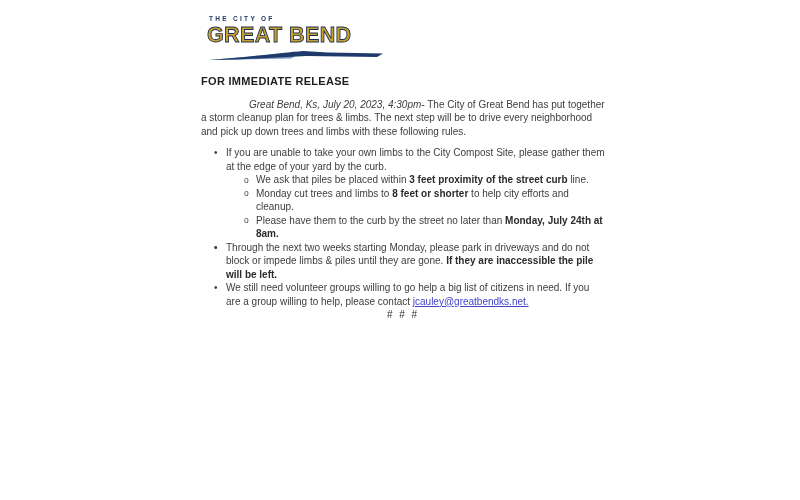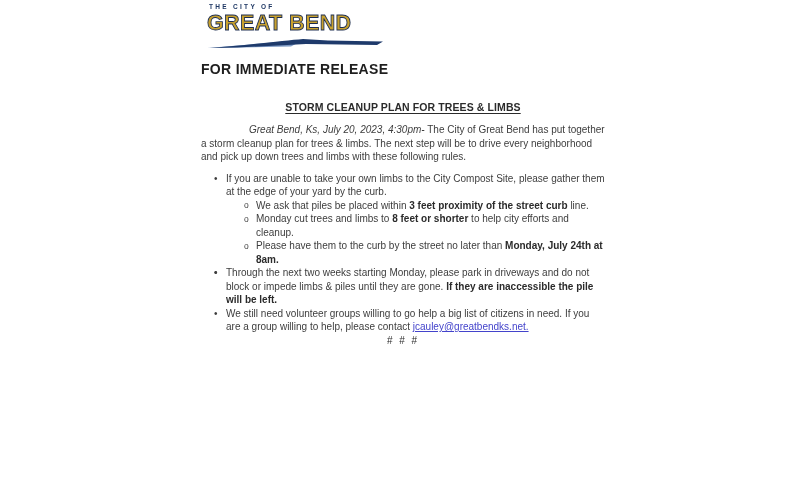--- a/index.html
+++ b/index.html
@@ -10,21 +10,21 @@
   body {
     width: 800px;
     height: 500px;
     position: relative;
     overflow: hidden;
     font-family: "Liberation Sans", sans-serif;
   }
   .doc {
     position: absolute;
     left: 201px;
-    top: 3px;
+    top: 15px;
     width: 404px;
     color: #3d3d3d;
     font-size: 10px;
     line-height: 13.5px;
   }
   
   .logo {
     margin-left: 6px;
     width: 176px;
   }
@@ -45,21 +45,21 @@
     line-height: 24px;
     white-space: nowrap;
   }
   .swoosh {
     display: block;
     margin-top: 1px;
   }
   
   .release {
     margin-top: 14px;
-    font-size: 14px;
+    font-size: 11px;
     font-weight: bold;
     letter-spacing: 0.3px;
     color: #1e1e1e;
   }
   .title {
     margin-top: 24px;
     text-align: center;
   }
   .title-text {
     font-size: 10.5px;
@@ -112,21 +112,20 @@
     <div class="logo-tagline">THE CITY OF</div>
     <div class="logo-name">GREAT BEND</div>
     <svg class="swoosh" width="176" height="13" viewBox="0 0 176 13" aria-hidden="true">
       <polygon points="0,12 96,4 84,10.5" fill="#7E9AC4"></polygon>
       <path d="M3,12 C 38,9.5 78,4.5 96,3 L 121,4.5 L 176,5.5 L 170,9 L 99,8 L 30,11.5 Z" fill="#1E3A6B"></path>
     </svg>
   </div>
 
   <div class="release">FOR IMMEDIATE RELEASE</div>
 
-  <div class="title"><span class="title-text">STORM CLEANUP PLAN FOR TREES &amp; LIMBS</span></div>
 
   <p class="intro"><span class="dateline">Great Bend, Ks, July 20, 2023, 4:30pm-</span><span> The City of Great Bend has put together a storm cleanup plan for trees &amp; limbs. The next step will be to drive every neighborhood and pick up down trees and limbs with these following rules.</span></p>
 
   <ul class="l1">
 
     <li>
       <span class="mk1">•</span><span>If you are unable to take your own limbs to the City Compost Site, please gather them at the edge of your yard by the curb.</span>
       <ul class="l2">
         <li>
           <span class="mk2">o</span><span>We ask that piles be placed within </span><b>3 feet proximity of the street curb</b><span> line.</span>

